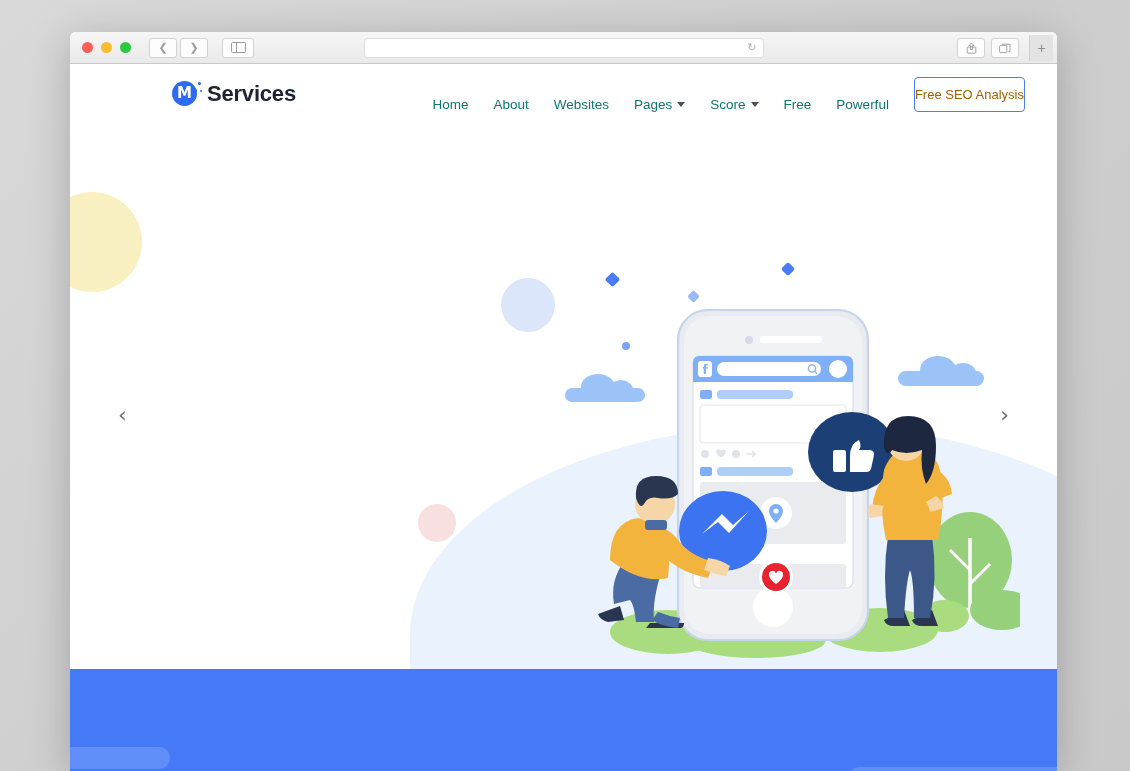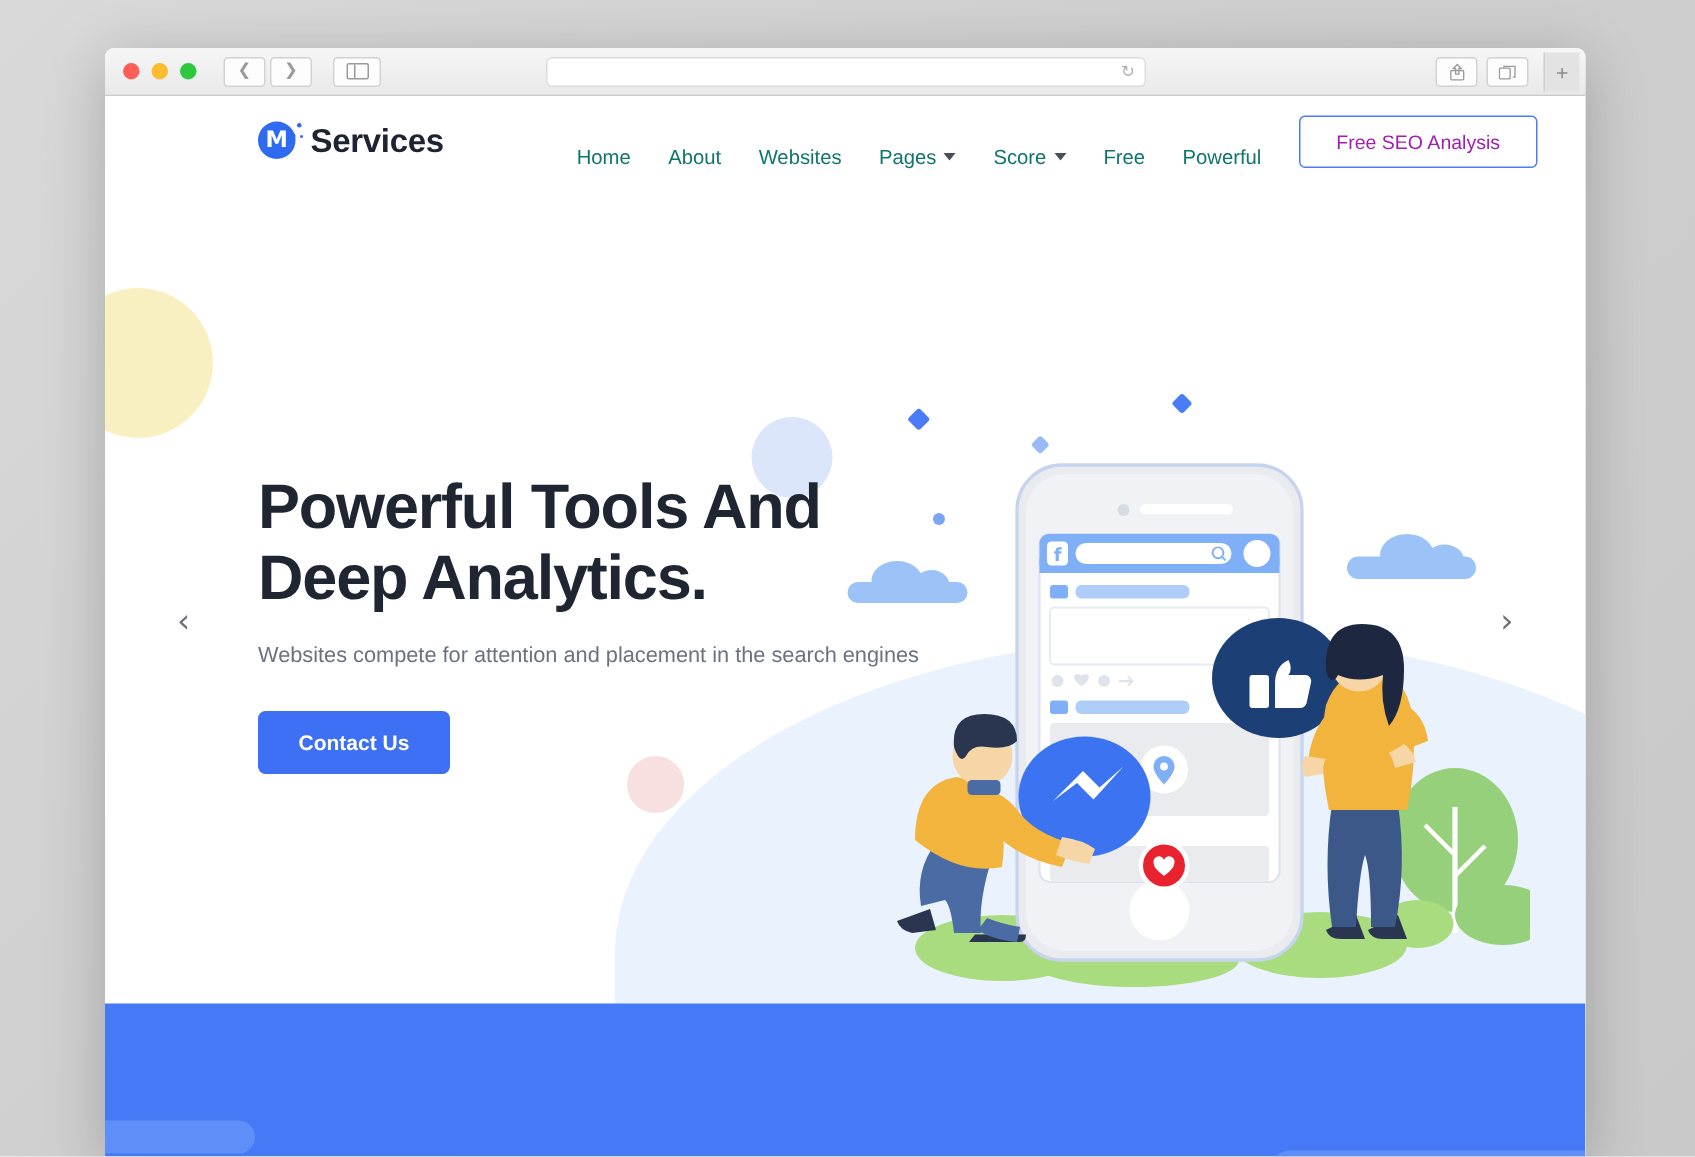--- a/index.html
+++ b/index.html
@@ -123,22 +123,22 @@
   }
   .caret {
     width: 0; height: 0;
     border-left: 4px solid transparent;
     border-right: 4px solid transparent;
     border-top: 5px solid #4a4f5c;
   }
   .cta-outline {
     border: 1.5px solid #4a7cf7;
     border-radius: 4px;
-    padding: 9px 24px;
-    font-size: 13px; color: #a21caf;
+    padding: 9px 0;
+    font-size: 13px; color: #a16207;
     background: #fff;
     white-space: nowrap;
   }
 
   
   .hero {
     position: relative;
     height: 545px;
     overflow: hidden;
     background: #fff;
@@ -341,28 +341,20 @@
       </div>
       <div class="cloud cl2">
         <span class="base" style="left:0;bottom:0;width:86px;height:15px;"></span>
         <span class="puff" style="left:22px;top:0;width:36px;height:28px;"></span>
         <span class="puff" style="left:52px;top:7px;width:26px;height:21px;"></span>
       </div>
 
       <div class="arrow-nav arrow-left">‹</div>
       <div class="arrow-nav arrow-right">›</div>
 
-      <div class="hero-text">
-        <div class="headline">
-          <div>Powerful Tools And</div>
-          <div>Deep Analytics.</div>
-        </div>
-        <div class="subhead">Websites compete for attention and placement in the search engines</div>
-        <button class="btn-contact">Contact Us</button>
-      </div>
 
       <div class="illus">
         <svg width="470" height="390" viewBox="0 0 470 390">
 
           <ellipse cx="118" cy="340" rx="58" ry="22" fill="#a9dc7e"></ellipse>
           <ellipse cx="330" cy="338" rx="58" ry="22" fill="#a9dc7e"></ellipse>
           <ellipse cx="206" cy="348" rx="70" ry="18" fill="#a9dc7e"></ellipse>
 
           <ellipse cx="420" cy="268" rx="42" ry="48" fill="#96d07b"></ellipse>
           <path d="M420 330 V246" stroke="#ffffff" stroke-width="3.5" fill="none"></path>

